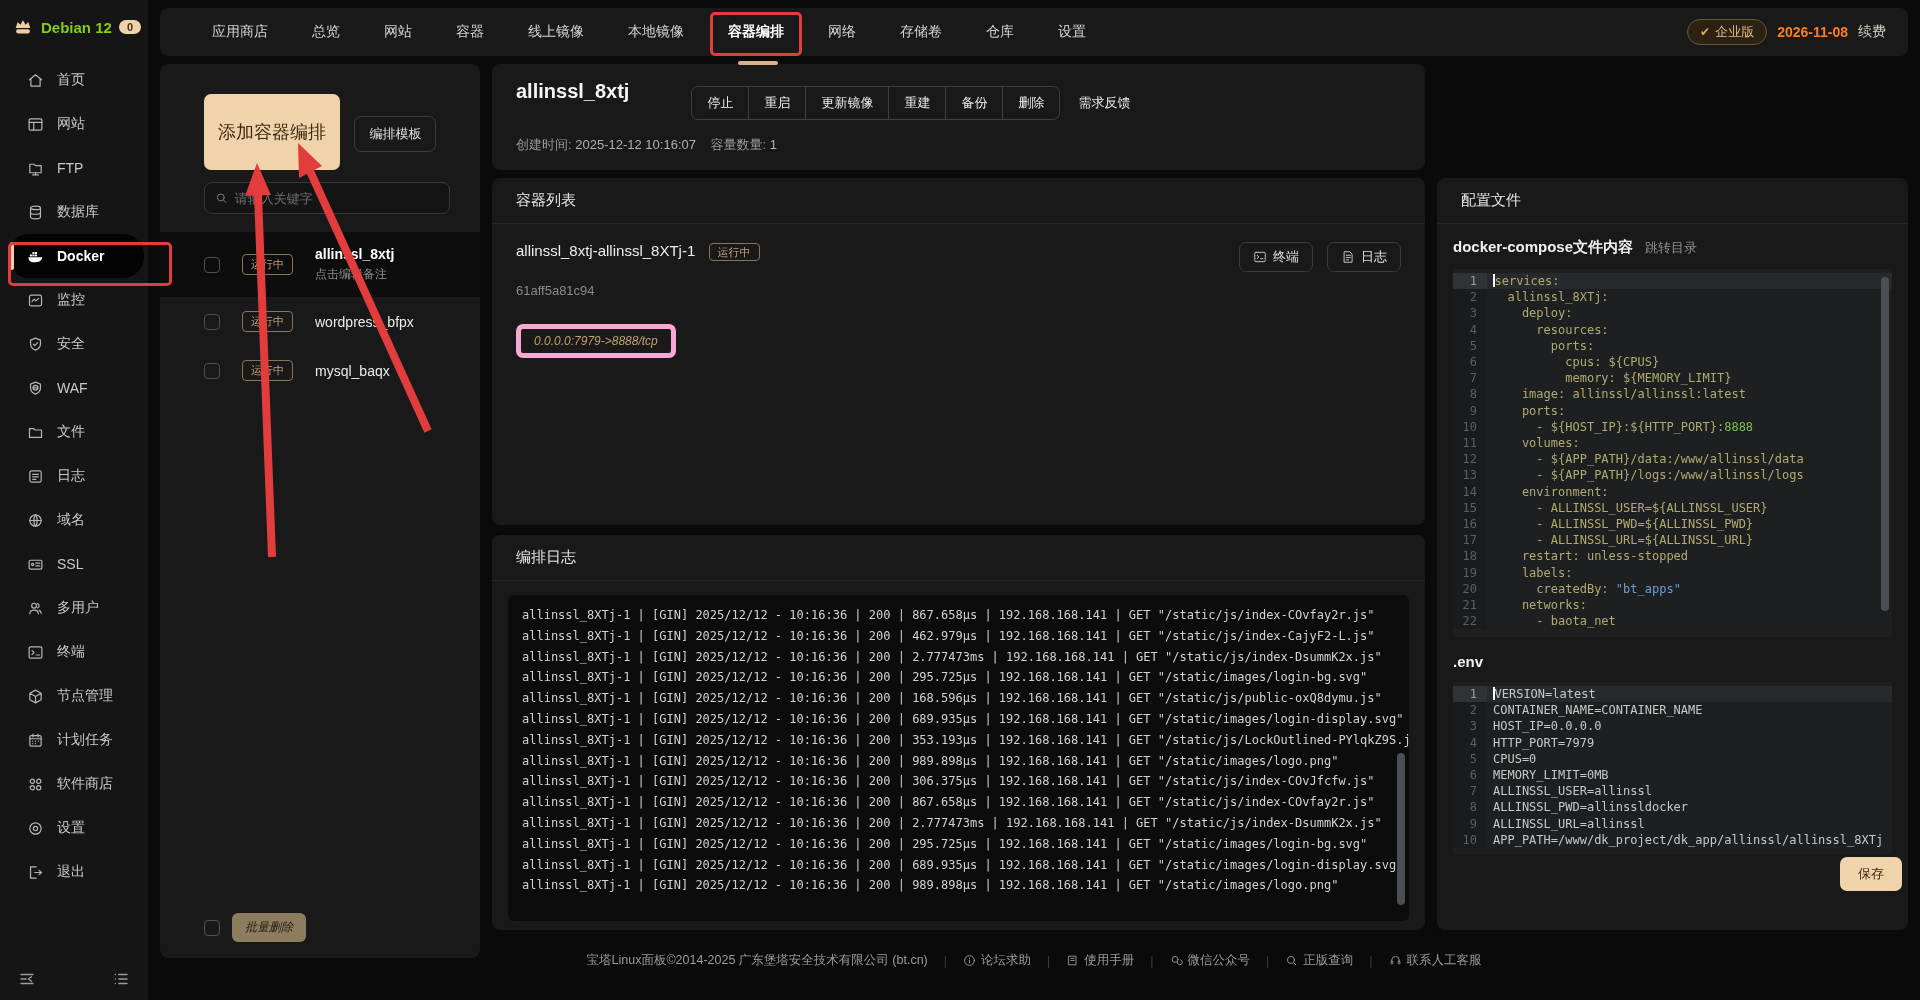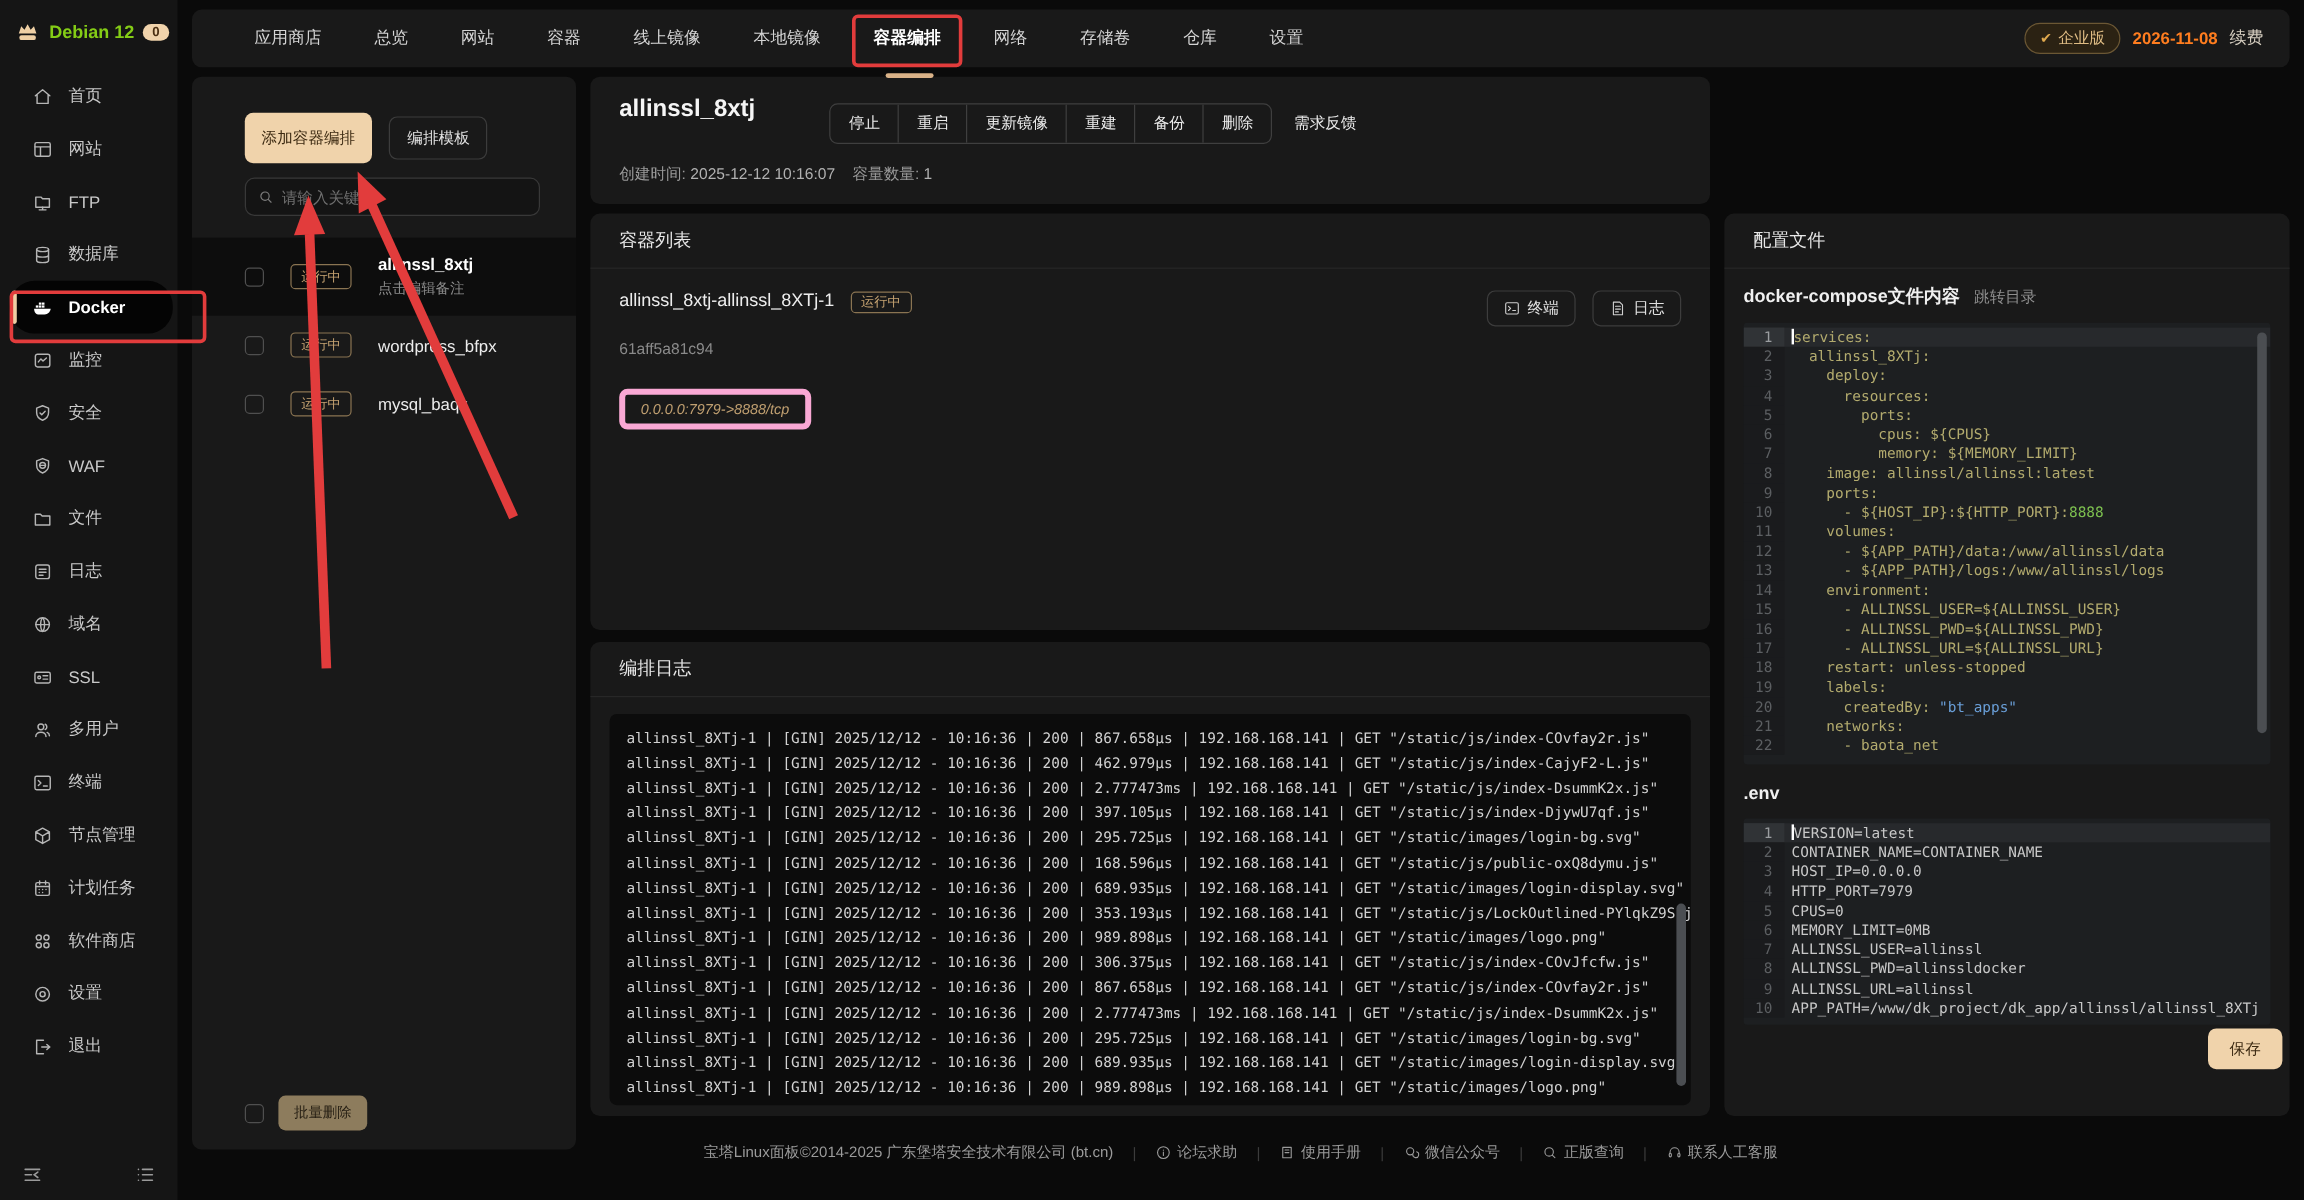--- a/index.html
+++ b/index.html
@@ -37,42 +37,42 @@
   .ent-badge { display:flex; align-items:center; gap:5px; background:#2b2213; border:1px solid #6b5734;
                color:#dfbc84; border-radius:999px; padding:3px 12px; font-size:13px; cursor:pointer; }
   .ent-badge .chk { color:#e0a94e; font-size:12px; }
   .renew-date { color:#ff7d1f; font-weight:bold; font-size:14px; }
   .renew-label { color:#d8d0c2; font-size:14px; }
 
   
   .panel-list { position:absolute; left:160px; top:64px; width:320px; height:894px; background:#191919;
                 border-radius:8px; overflow:hidden; }
   .panel-top { padding:30px 30px 0 44px; }
-  .btn-accent { background:#f0d3ab; color:#3c2a12; border:none; border-radius:7px; padding:12px 14px;
-                font-size:13px; cursor:pointer; font-family:inherit; }
+  .btn-accent { background:#f0d3ab; color:#3c2a12; border:none; border-radius:7px; padding:26px 14px;
+                font-size:18px; cursor:pointer; font-family:inherit; }
   .btn-ghost { background:transparent; color:#e3e3e3; border:1px solid #3c3c3c; border-radius:7px;
                padding:8px 14px; font-size:13px; cursor:pointer; margin-left:10px; font-family:inherit; }
   .search-box { margin-top:12px; height:32px; border:1px solid #383838; border-radius:8px; background:#141414;
                 display:flex; align-items:center; padding:0 10px; gap:7px; }
   .search-box svg { width:14px; height:14px; stroke:#7d7d7d; fill:none; stroke-width:1.8; stroke-linecap:round; }
   .search-box input { background:transparent; border:none; outline:none; color:#cfcfcf; font-size:13px;
                       width:100%; font-family:inherit; }
   .search-box input::placeholder { color:#6f6f6f; }
   .orch-list { margin-top:18px; }
   .orch-item { display:flex; align-items:center; gap:22px; padding:14px 16px 14px 44px; cursor:pointer; }
   .orch-item.selected { background:#0d0d0d; }
   .checkbox { width:16px; height:16px; border:1px solid #4f4f4f; border-radius:4px; flex:0 0 auto; cursor:pointer; }
   .status-badge { border:1px solid #8a7452; color:#c7a472; font-size:11px; border-radius:4px;
                   padding:2px 8px; white-space:nowrap; }
   .orch-name { font-size:14px; color:#ececec; }
   .orch-item.selected .orch-name { color:#ffffff; font-weight:bold; }
   .orch-note { font-size:12px; color:#8c8c8c; margin-top:4px; font-weight:normal; }
   .panel-bottom { position:absolute; bottom:16px; left:44px; display:flex; align-items:center; gap:12px; }
   .btn-batch { background:#8d7c5d; color:#241d12; border:none; border-radius:6px; padding:6px 13px;
-               font-size:12px; cursor:pointer; font-family:inherit; }
+               font-size:12px; cursor:pointer; font-family:inherit;font-style:italic; }
 
   
   .card { position:absolute; background:#191919; border-radius:8px; }
   .card-header { left:492px; top:64px; width:933px; height:106px; padding:16px 24px; }
   .detail-row { display:flex; align-items:flex-start; }
   .detail-title { font-size:20px; color:#f5f5f5; font-weight:600; }
   .detail-meta { font-size:13px; color:#9a9a9a; margin-top:16px; }
   .detail-meta b { color:#b0b0b0; font-weight:normal; }
   .actions-wrap { display:flex; align-items:center; gap:18px; margin-left:62px; margin-top:6px; }
   .btn-group { display:flex; border:1px solid #3f3f3f; border-radius:7px; overflow:hidden; }
@@ -428,21 +428,20 @@
   </div>
 </section>
 
 <section class="card card-logs">
   <div class="card-title-row">编排日志</div>
   <div class="log-box" id="log-box">
     <div class="scroll-thumb" style="right:4px; top:158px; height:152px;"></div>
   <div class="log-line">allinssl_8XTj-1 | [GIN] 2025/12/12 - 10:16:36 | 200 | 867.658µs | 192.168.168.141 | GET "/static/js/index-COvfay2r.js"</div>
       <div class="log-line">allinssl_8XTj-1 | [GIN] 2025/12/12 - 10:16:36 | 200 | 462.979µs | 192.168.168.141 | GET "/static/js/index-CajyF2-L.js"</div>
       <div class="log-line">allinssl_8XTj-1 | [GIN] 2025/12/12 - 10:16:36 | 200 | 2.777473ms | 192.168.168.141 | GET "/static/js/index-DsummK2x.js"</div>
-      <div class="log-line">allinssl_8XTj-1 | [GIN] 2025/12/12 - 10:16:36 | 200 | 397.105µs | 192.168.168.141 | GET "/static/js/index-DjywU7qf.js"</div>
       <div class="log-line">allinssl_8XTj-1 | [GIN] 2025/12/12 - 10:16:36 | 200 | 295.725µs | 192.168.168.141 | GET "/static/images/login-bg.svg"</div>
       <div class="log-line">allinssl_8XTj-1 | [GIN] 2025/12/12 - 10:16:36 | 200 | 168.596µs | 192.168.168.141 | GET "/static/js/public-oxQ8dymu.js"</div>
       <div class="log-line">allinssl_8XTj-1 | [GIN] 2025/12/12 - 10:16:36 | 200 | 689.935µs | 192.168.168.141 | GET "/static/images/login-display.svg"</div>
       <div class="log-line">allinssl_8XTj-1 | [GIN] 2025/12/12 - 10:16:36 | 200 | 353.193µs | 192.168.168.141 | GET "/static/js/LockOutlined-PYlqkZ9S.js"</div>
       <div class="log-line">allinssl_8XTj-1 | [GIN] 2025/12/12 - 10:16:36 | 200 | 989.898µs | 192.168.168.141 | GET "/static/images/logo.png"</div>
       <div class="log-line">allinssl_8XTj-1 | [GIN] 2025/12/12 - 10:16:36 | 200 | 306.375µs | 192.168.168.141 | GET "/static/js/index-COvJfcfw.js"</div>
       <div class="log-line">allinssl_8XTj-1 | [GIN] 2025/12/12 - 10:16:36 | 200 | 867.658µs | 192.168.168.141 | GET "/static/js/index-COvfay2r.js"</div>
       <div class="log-line">allinssl_8XTj-1 | [GIN] 2025/12/12 - 10:16:36 | 200 | 2.777473ms | 192.168.168.141 | GET "/static/js/index-DsummK2x.js"</div>
       <div class="log-line">allinssl_8XTj-1 | [GIN] 2025/12/12 - 10:16:36 | 200 | 295.725µs | 192.168.168.141 | GET "/static/images/login-bg.svg"</div>
       <div class="log-line">allinssl_8XTj-1 | [GIN] 2025/12/12 - 10:16:36 | 200 | 689.935µs | 192.168.168.141 | GET "/static/images/login-display.svg"</div>

